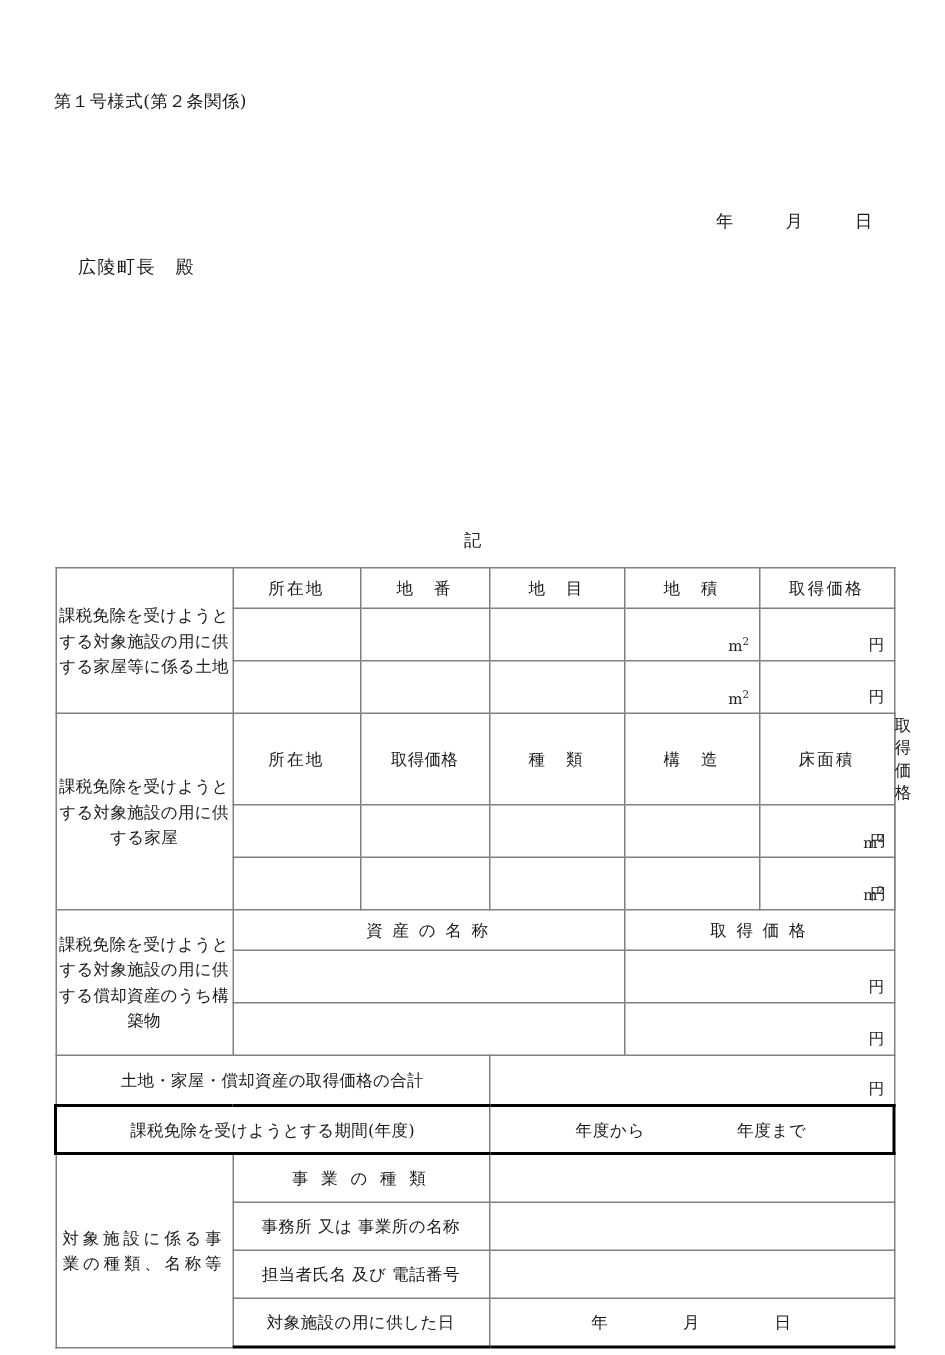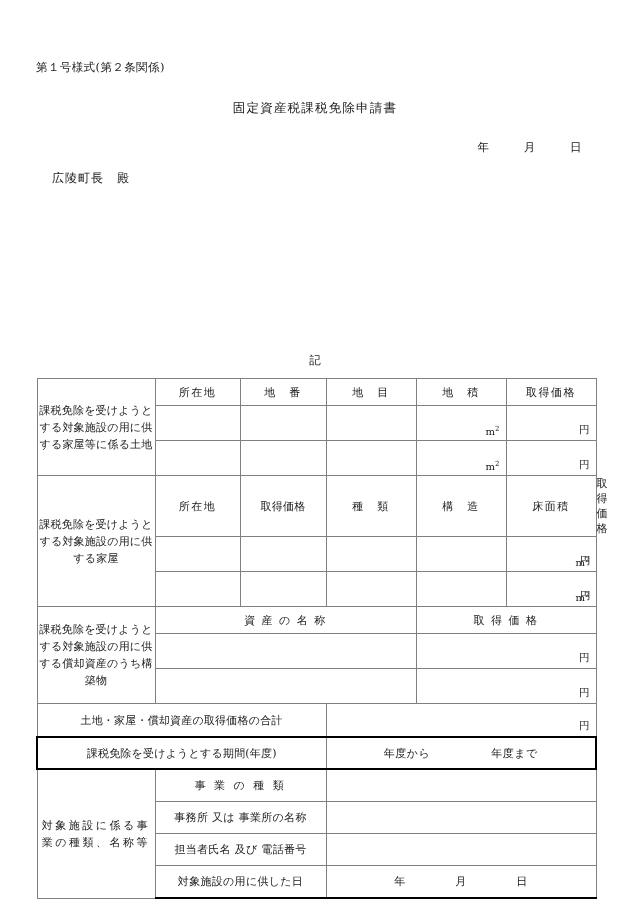--- a/index.html
+++ b/index.html
@@ -158,21 +158,20 @@
   .sublabel { height: 31px; letter-spacing: 0.3px; }
   .sublabel-sp { letter-spacing: 2.5px; }
 </style>
 </head>
 <body>
 
 <div class="page">
 
   <div class="form-code">第１号様式(第２条関係)</div>
 
-  <div class="doc-title">固定資産税課税免除申請書</div>
 
   <div class="date-line">
     <span>年</span>
     <span class="gap"></span>
     <span>月</span>
     <span class="gap"></span>
     <span>日</span>
   </div>
 
   <div class="addressee">広陵町長　殿</div>

